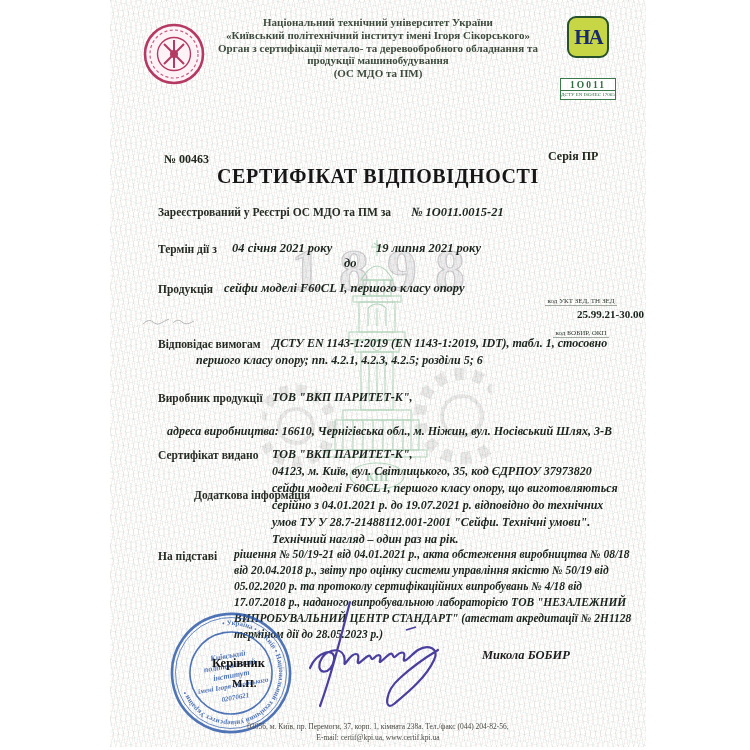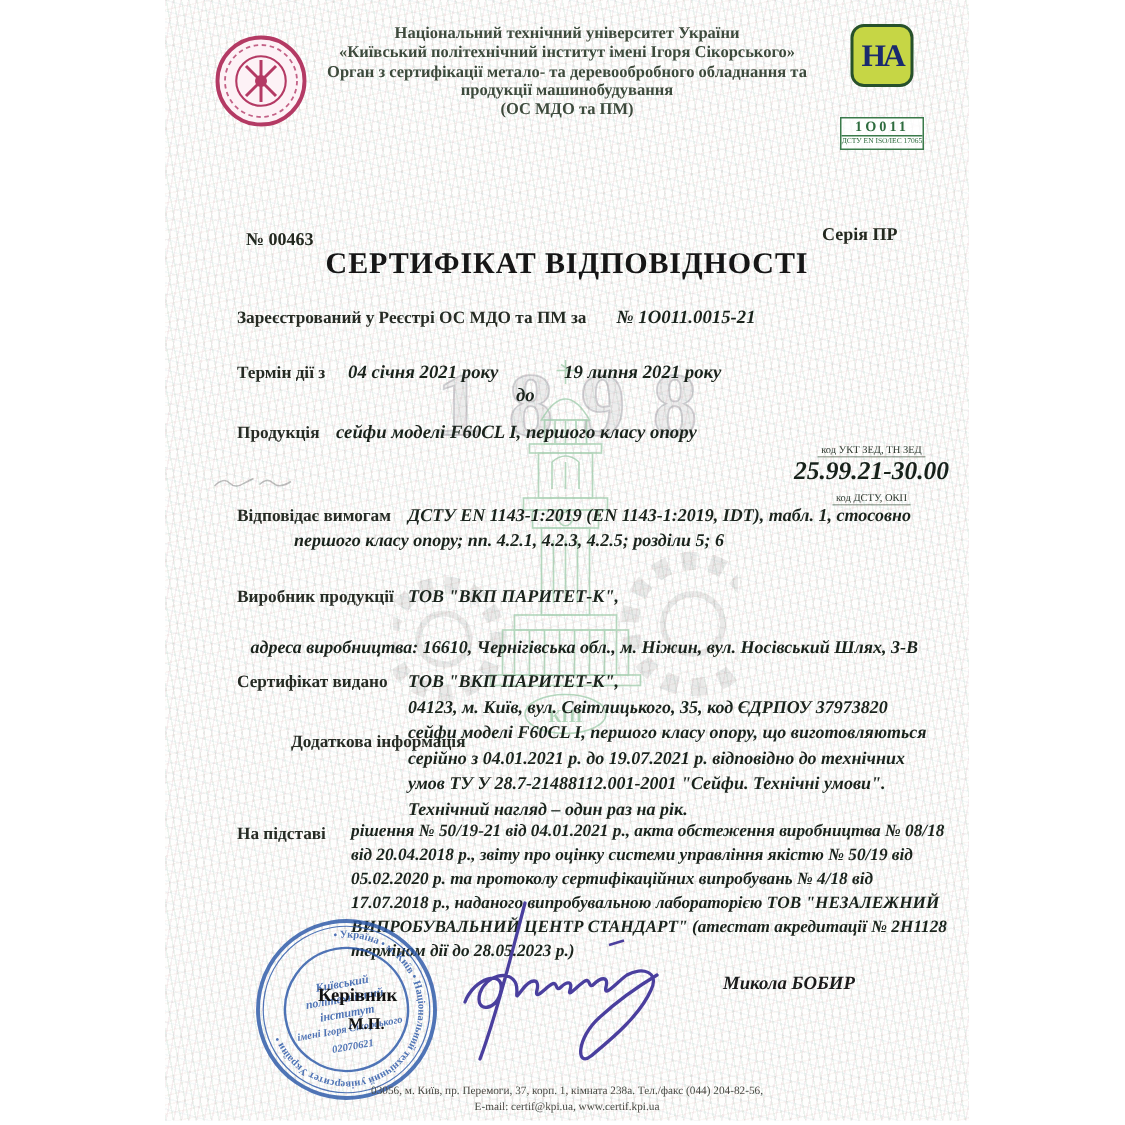--- a/index.html
+++ b/index.html
@@ -26,21 +26,21 @@
   .cert-number{left:54px;top:152px;font-size:12px;font-weight:bold;color:#23281f;}
   .cert-series{left:438px;top:149px;font-size:12px;font-weight:bold;color:#23281f;}
   .title{top:165px;left:0;width:100%;text-align:center;font-size:20px;font-weight:bold;
     color:#161616;letter-spacing:.6px;}
   .label{font-weight:bold;font-size:11.5px;color:#262b24;}
   .val{font-weight:bold;font-style:italic;font-size:12px;color:#1a231c;}
   .registered{left:48px;top:202px;}
   .registered .val{margin-left:16px;font-size:12.5px;}
   .codes{left:408px;top:289px;width:126px;text-align:center;color:#2f3a30;}
   .codes .small{font-size:7px;border-bottom:1px solid rgba(60,80,60,.45);display:inline-block;padding:0 2px;text-align:right;}
-  .codes .code{font-size:17px;font-weight:bold;font-style:italic;color:#17211a;line-height:14px;}
+  .codes .code{font-size:11px;font-weight:bold;color:#17211a;line-height:14px;text-align:right;}
   .footer{top:721px;left:0;width:100%;text-align:center;font-size:7.5px;line-height:11px;color:#4a4a44;}
   .wm-year{top:236px;left:0;width:100%;text-align:center;font-size:60px;font-weight:bold;
     letter-spacing:18px;padding-left:18px;box-sizing:border-box;
     color:rgba(150,148,158,0.16);-webkit-text-stroke:1.2px rgba(148,146,156,0.40);z-index:0;}
   .wm{z-index:0;}
   .fg{z-index:2;}
   .sig-name{left:372px;top:648px;font-size:12.5px;font-weight:bold;font-style:italic;color:#1b1b1b;}
   .keruvnyk{left:102px;top:656px;font-size:12.5px;font-weight:bold;color:#121212;z-index:3;}
   .mp{left:122px;top:677px;font-size:11px;font-weight:bold;color:#121212;z-index:3;}
 </style>
@@ -121,21 +121,21 @@
   <span class="abs val fg" style="left:122px;top:241px;font-size:12.5px;">04 січня 2021 року</span>
   <span class="abs val fg" style="left:234px;top:256px;font-size:12.5px;">до</span>
   <span class="abs val fg" style="left:266px;top:241px;font-size:12.5px;">19 липня 2021 року</span>
 
   <span class="abs label fg" style="left:48px;top:283px;">Продукція</span>
   <span class="abs val fg" style="left:114px;top:281px;font-size:12.5px;">сейфи моделі F60CL I, першого класу опору</span>
 
   <div class="abs codes fg">
     <div class="small">код УКТ ЗЕД, ТН ЗЕД</div>
     <div class="code">25.99.21-30.00</div>
-    <div class="small">код ДСТУ, ОКП</div>
+    <div class="small">код БОБИР, ОКП</div>
   </div>
 
   <svg class="abs" style="left:30px;top:314px;" width="60" height="16" viewBox="0 0 60 16">
     <path d="M3 10 q6 -6 10 -2 t10 0 l6 -3 m4 4 q5 -5 9 -1 t12 -1" stroke="rgba(110,110,110,0.45)" stroke-width="1" fill="none"></path>
   </svg>
 
   <span class="abs label fg" style="left:48px;top:338px;">Відповідає вимогам</span>
   <span class="abs val fg" style="left:162px;top:336px;">ДСТУ EN 1143-1:2019 (EN 1143-1:2019, IDT), табл. 1, стосовно</span>
   <span class="abs val fg" style="left:86px;top:353px;">першого класу опору; пп. 4.2.1, 4.2.3, 4.2.5; розділи 5; 6</span>
 

